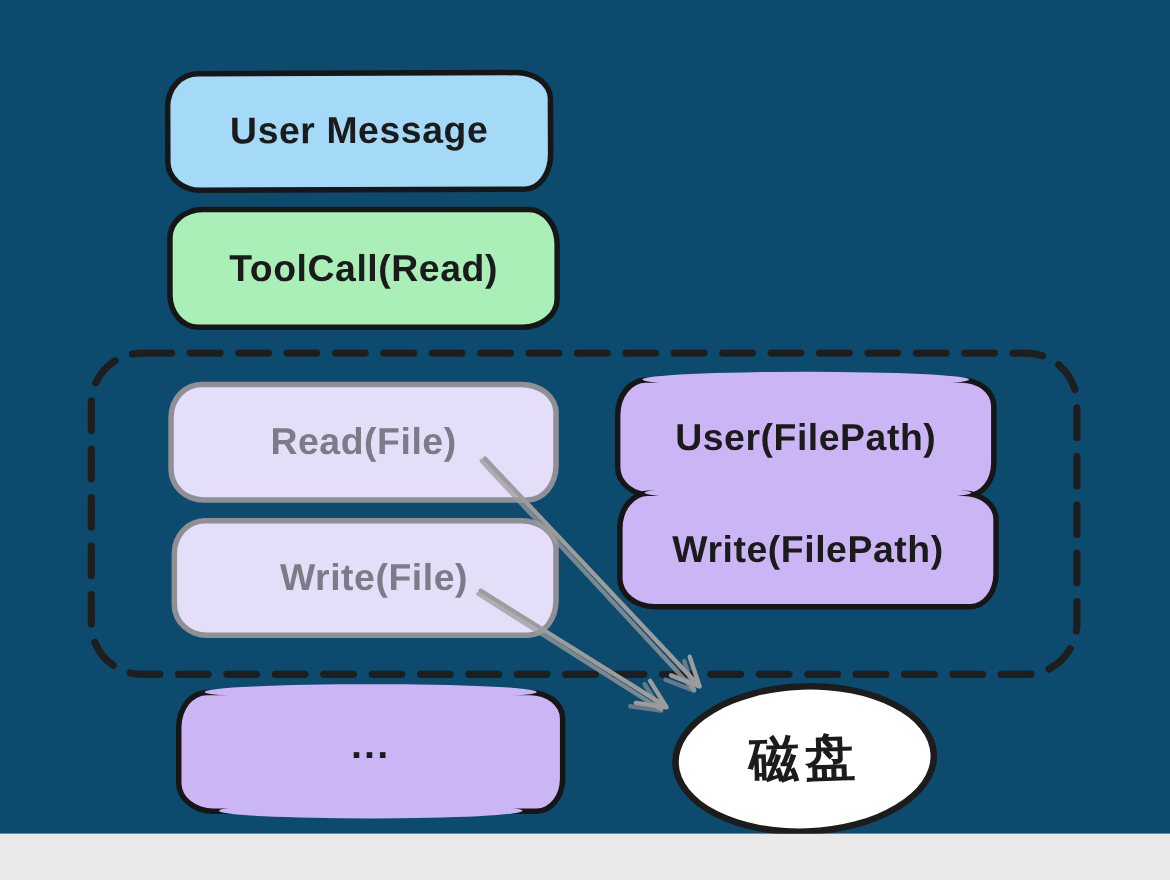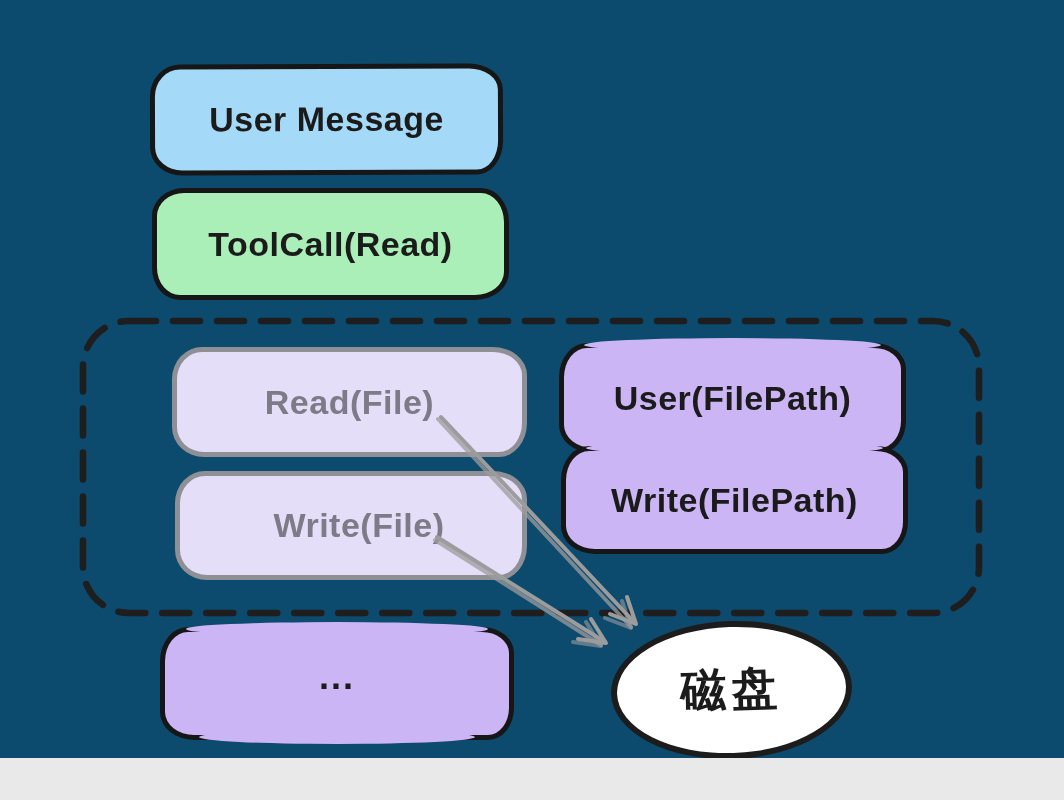--- a/index.html
+++ b/index.html
@@ -26,21 +26,20 @@
   }
   .green{
     background:#a9efb7;border:5.5px solid #161616;
     border-radius:32px 28px 34px 28px / 28px 34px 28px 32px;
     text-align:center;
   }
   .faded{
     background:#e5def8;border:5px solid #8f8f96;
     color:#7d7b87;
     border-radius:30px 34px 28px 32px / 32px 28px 34px 30px;
-    margin-left:19px;
   }
   .purple{
     background:#cbb5f5;border:5.5px solid #161616;
     border-radius:28px 32px 26px 34px / 34px 26px 32px 28px;
   }
   
   .smear-top::before{
     content:"";position:absolute;top:-10px;left:6%;width:88%;height:14px;
     background:#cbb5f5;border-radius:50%;z-index:-1;
   }

